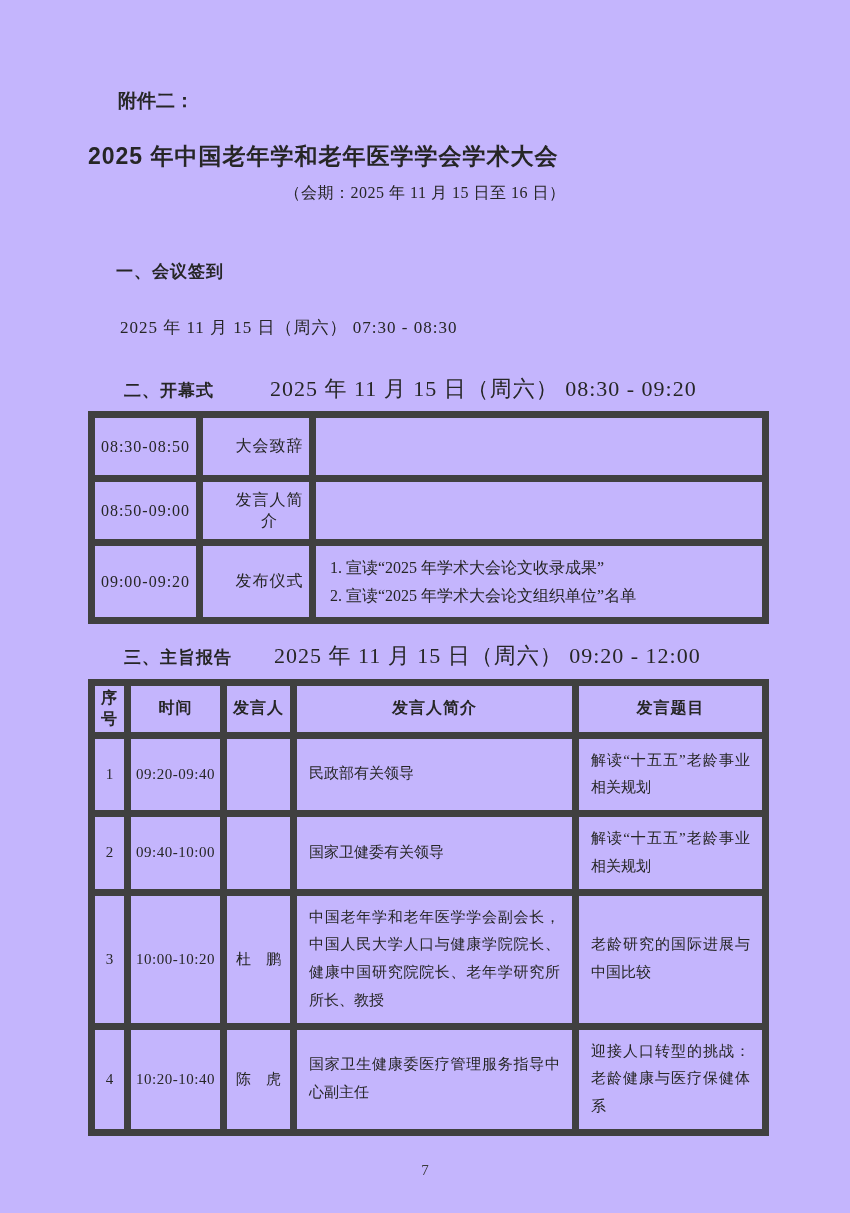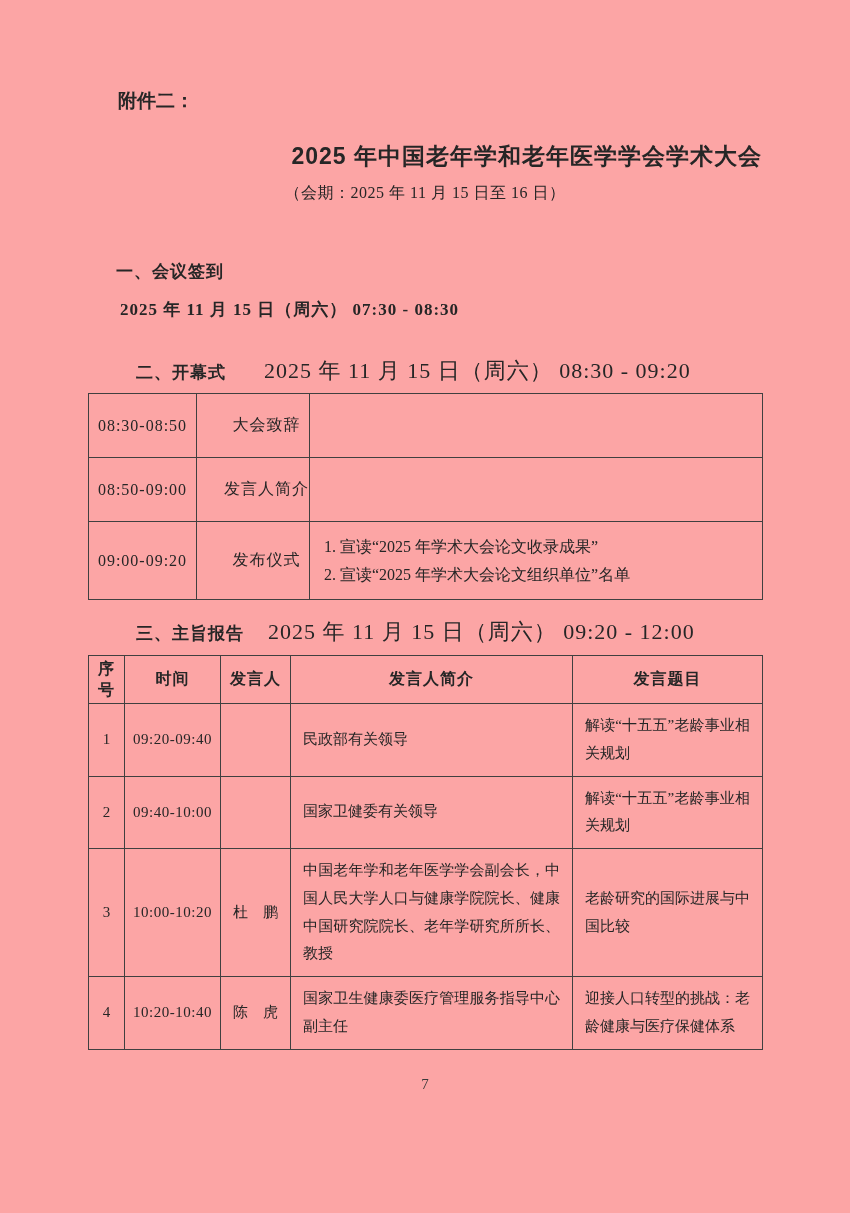--- a/index.html
+++ b/index.html
@@ -4,33 +4,33 @@
 <style>
   * { margin: 0; padding: 0; box-sizing: border-box; }
   html, body { background: #e8e8e8; }
   body {
     width: 850px; height: 1213px;
     font-family: "Liberation Serif", "DejaVu Serif", serif;
   }
   .page {
     position: relative;
     width: 850px; height: 1213px;
-    background: #fca5a5;
+    background: #c4b5fd;
     color: #262626;
     padding: 88px 88px 0 88px;
     overflow: hidden;
   }
   .attachment {
     margin-left: 30px;
     font-size: 19px;
     font-weight: bold;
     font-family: "Liberation Sans", "DejaVu Sans", sans-serif;
   }
   .title {
-    text-align: right;
+    text-align: left;
     font-size: 23px;
     font-weight: bold;
     letter-spacing: 1px;
     margin-top: 27px;
     font-family: "Liberation Sans", "DejaVu Sans", sans-serif;
   }
   .subtitle {
     text-align: center;
     font-size: 23px;
     font-weight: bold;
@@ -49,37 +49,37 @@
     font-weight: bold;
     letter-spacing: 1px;
   }
   .sec1 { margin-left: 28px; margin-top: 56px; }
   .body-line {
     margin-left: 32px;
     font-size: 17px;
     letter-spacing: 1px;
   }
   .line1 { margin-top: 17px; }
-  .line2 { margin-top: 15px; font-weight: bold; }
-  .section-row { margin-left: 48px; display: flex; align-items: baseline; }
+  .line2 { margin-top: 33px; }
+  .section-row { margin-left: 36px; display: flex; align-items: baseline; gap: 18px; }
   .sec2-row { margin-top: 35px; }
   .sec3-row { margin-top: 17px; }
   .section-schedule {
     font-size: 22px;
     letter-spacing: 1px;
   }
   .sched-gap2 { margin-left: 38px; }
   .sched-gap3 { margin-left: 24px; }
   table {
     border-collapse: collapse;
     table-layout: fixed;
     width: 674px;
   }
   td, th {
-    border: 1px solid #404040;
+    border: 7px solid #404040;
     vertical-align: middle;
     font-weight: normal;
   }
   .opening-table { margin-top: 7px; }
   .opening-table td { font-size: 16px; }
   .opening-table .c-time { text-align: center; letter-spacing: 1px; height: 64px; }
   .opening-table .c-item { text-align: center; letter-spacing: 1px; padding-left: 27px; }
   .opening-table .c-content { text-align: left; padding: 6px 14px; line-height: 1.75; }
   .opening-table tr.tall td { height: 78px; }
   .keynote-table { margin-top: 8px; }

